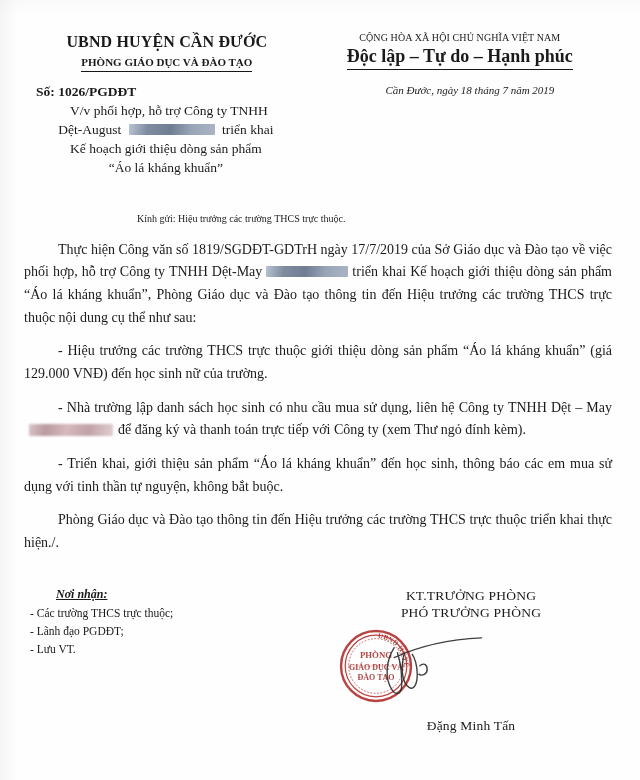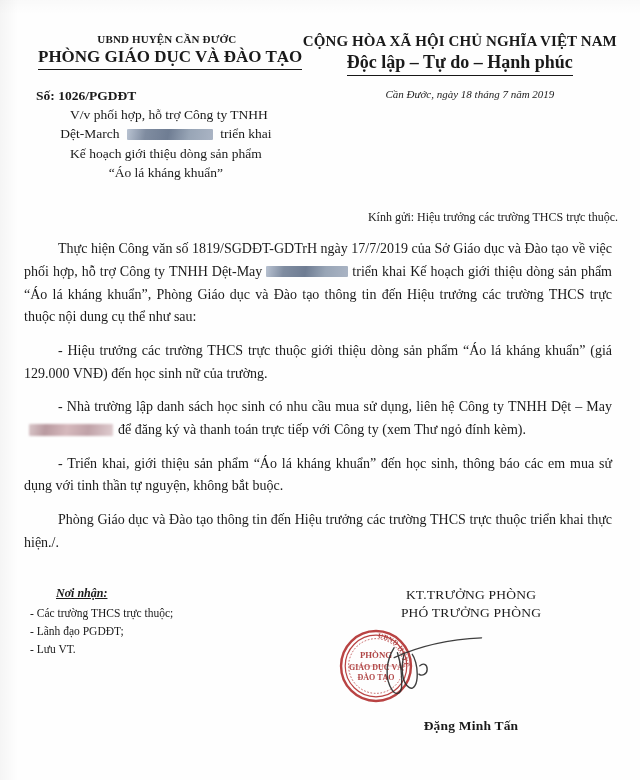--- a/index.html
+++ b/index.html
@@ -38,38 +38,38 @@
     text-align: center;
     padding-left: 22px;
     box-sizing: border-box;
   }
   .hdr-right {
     width: 54%;
     text-align: center;
     box-sizing: border-box;
   }
   .hdr-l1 {
-    font-size: 11px;
+    font-size: 16px;
     font-weight: bold;
     letter-spacing: 0.15px;
     line-height: 1.28;
     white-space: nowrap;
   }
   .hdr-l2 {
-    font-size: 17px;
+    font-size: 11px;
     font-weight: bold;
     line-height: 1.28;
     display: inline-block;
     border-bottom: 1.6px solid #171717;
     padding-bottom: 1px;
     white-space: nowrap;
   }
   .hdr-r1 {
-    font-size: 15px;
-    font-weight: bold;
+    font-size: 10px;
+    font-weight: normal;
     letter-spacing: 0.1px;
     line-height: 1.25;
     white-space: nowrap;
   }
   .hdr-r2 {
     font-size: 18px;
     font-weight: bold;
     line-height: 1.3;
     display: inline-block;
     border-bottom: 1.6px solid #171717;
@@ -119,24 +119,23 @@
     filter: blur(0.8px);
   }
 
   
   .body {
     padding: 0 22px 0 22px;
     font-size: 14px;
     line-height: 1.62;
   }
   .kinhgui {
-    margin-top: 26px;
+    margin-top: 34px;
     padding-left: 115px;
-    font-size: 12px;
-    text-align: right;
+    font-size: 10px;
   }
   .para {
     margin-top: 11px;
     text-align: justify;
     text-justify: inter-word;
     text-indent: 34px;
     padding: 0 6px 0 2px;
   }
 
   
@@ -174,21 +173,21 @@
     line-height: 1.32;
     letter-spacing: 0.2px;
     white-space: nowrap;
   }
   .sig-space {
     position: relative;
     height: 96px;
   }
   .sig-name {
     font-size: 13.5px;
-    font-weight: bold;
+    font-weight: normal;
     letter-spacing: 0.2px;
   }
 
   
   .seal {
     position: absolute;
     left: 18px;
     top: 6px;
     width: 76px;
     height: 76px;
@@ -218,21 +217,21 @@
       <div class="hdr-r1">CỘNG HÒA XÃ HỘI CHỦ NGHĨA VIỆT NAM</div>
       <div class="hdr-r2">Độc lập – Tự do – Hạnh phúc</div>
     </div>
   </div>
 
   <div class="refrow">
     <div class="ref-left">
       <div class="num">Số: 1026/PGDĐT</div>
       <div class="ref-vv">V/v phối hợp, hỗ trợ Công ty TNHH</div>
       <div class="ref-c">
-        <span>Dệt-March</span>
+        <span>Dệt-August</span>
         <span class="redact blue" style="width:86px;height:11px;margin:0 4px;"></span>
         <span>triển khai</span>
       </div>
       <div class="ref-c">Kế hoạch giới thiệu dòng sản phẩm</div>
       <div class="ref-c">“Áo lá kháng khuẩn”</div>
     </div>
     <div class="ref-right">Cần Đước, ngày 18 tháng 7 năm 2019</div>
   </div>
 
   <div class="body">

